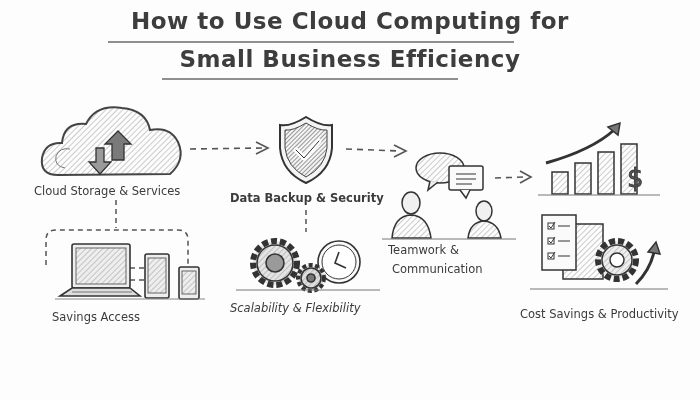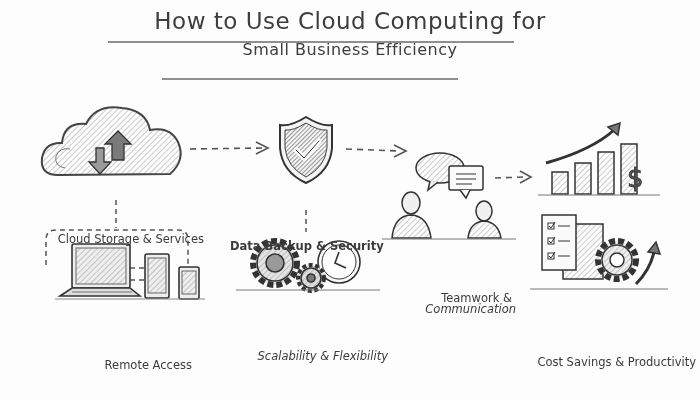--- a/index.html
+++ b/index.html
@@ -1,28 +1,28 @@
 <!DOCTYPE html>
 <html><head>
 <meta charset="utf-8">
 <style>
   * { box-sizing: border-box; margin: 0; padding: 0; }
   html, body { width: 700px; height: 400px; background: #fdfdfd; overflow: hidden; }
   body { position: relative; font-family: "DejaVu Sans", sans-serif; color: #3a3a3a; }
   .title-line {
     position: absolute; left: 0; width: 700px; text-align: center;
-    font-family: "DejaVu Sans", sans-serif; font-weight: normal; color: #3d3d3d;
+    font-family: "DejaVu Sans", sans-serif; font-weight: bold; color: #3d3d3d;
     letter-spacing: 0.5px;
   }
   #t1 { top: 8px; font-size: 23px; }
-  #t2 { top: 40px; font-size: 16px; }
+  #t2 { top: 46px; font-size: 23px; }
   .underline { position: absolute; height: 2px; background: #6a6a6a; opacity: .75; }
   .label {
-    position: absolute; text-align: right; font-size: 11.5px; color: #3b3b3b;
-    font-family: "DejaVu Sans", sans-serif; white-space: nowrap; margin-top: 48px;
+    position: absolute; text-align: left; font-size: 11.5px; color: #3b3b3b;
+    font-family: "DejaVu Sans", sans-serif; white-space: nowrap;
   }
   svg.layer { position: absolute; left: 0; top: 0; }
 </style>
 </head>
 <body>
 
 <div class="title-line" id="t1">How to Use Cloud Computing for</div>
 <div class="underline" style="left:108px; top:41px; width:406px;"></div>
 <div class="title-line" id="t2">Small Business Efficiency</div>
 <div class="underline" style="left:162px; top:78px; width:296px;"></div>
@@ -141,18 +141,18 @@
     <circle cx="617" cy="260" r="19" fill="#eee" stroke-dasharray="6,3" stroke-width="6"></circle>
     <circle cx="617" cy="260" r="15" fill="url(#hatch)"></circle>
     <circle cx="617" cy="260" r="7" fill="#fff"></circle>
     <path d="M636,284 Q650,270 654,252" fill="none" stroke-width="3"></path>
     <path d="M648,252 L656,242 L660,254 Z" fill="#777"></path>
     <line x1="530" y1="289" x2="668" y2="289" stroke="#777" stroke-width="1"></line>
   </g>
 </svg>
 
 <div class="label" style="left:34px; top:184px; width:170px;">Cloud Storage &amp; Services</div>
-<div class="label" style="left:52px; top:310px; width:140px;">Remote Access</div>
+<div class="label" style="left:52px; top:310px; width:140px;">Savings Access</div>
 <div class="label" style="left:230px; top:191px; width:152px;font-weight:bold;">Data Backup &amp; Security</div>
 <div class="label" style="left:230px; top:301px; width:158px;font-style:italic;">Scalability &amp; Flexibility</div>
 <div class="label" style="left:388px; top:243px; width:124px;">Teamwork &amp;</div>
-<div class="label" style="left:392px; top:254px; width:124px;font-style:italic;">Communication</div>
+<div class="label" style="left:392px; top:262px; width:124px;">Communication</div>
 <div class="label" style="left:520px; top:307px; width:176px;">Cost Savings &amp; Productivity</div>
 
 </body></html>

